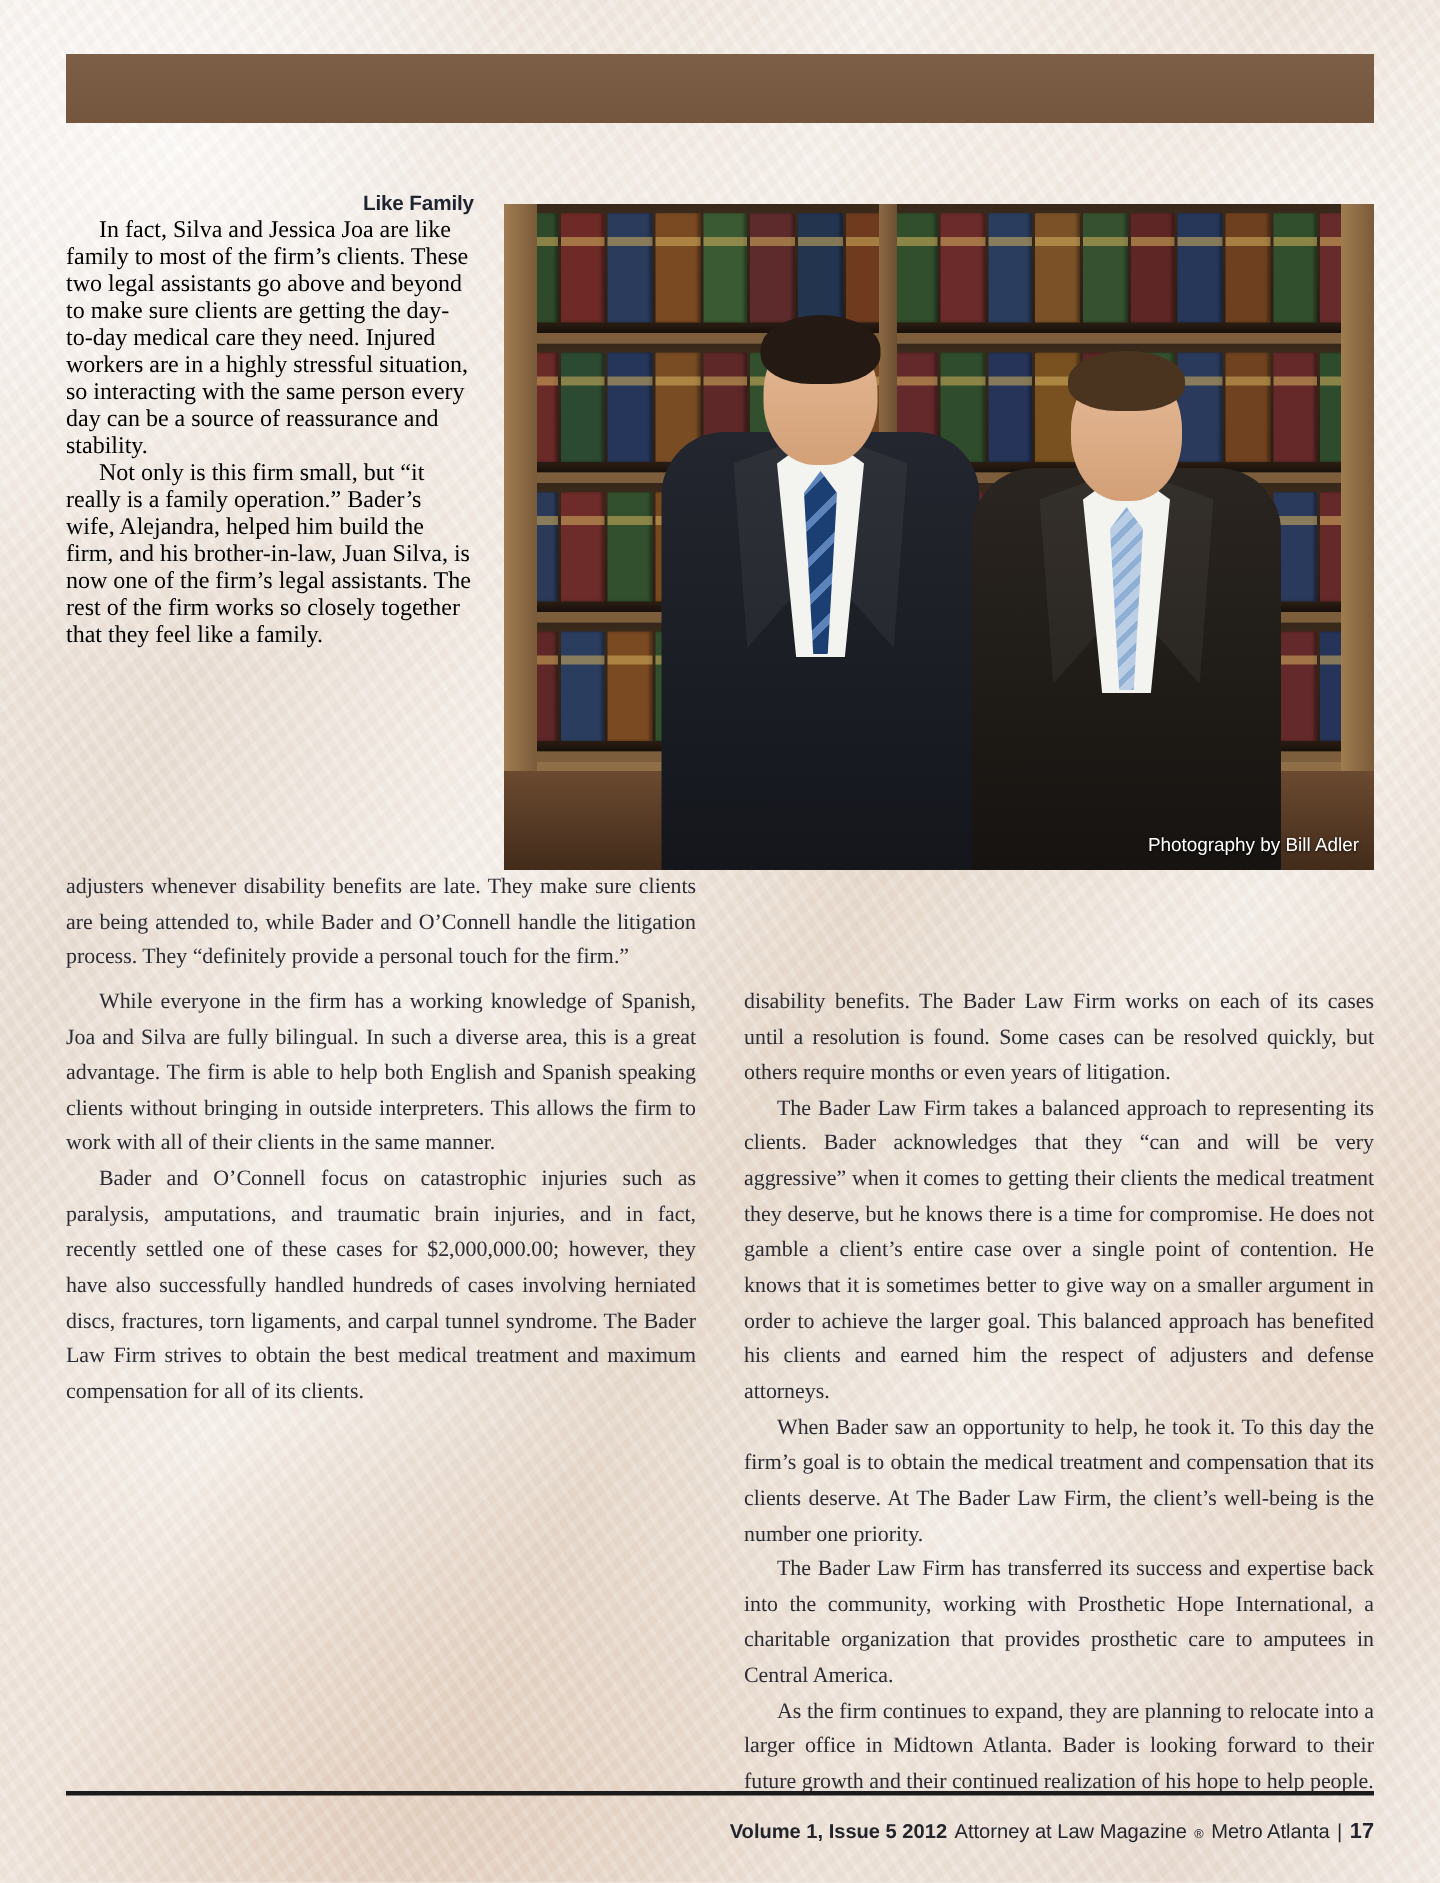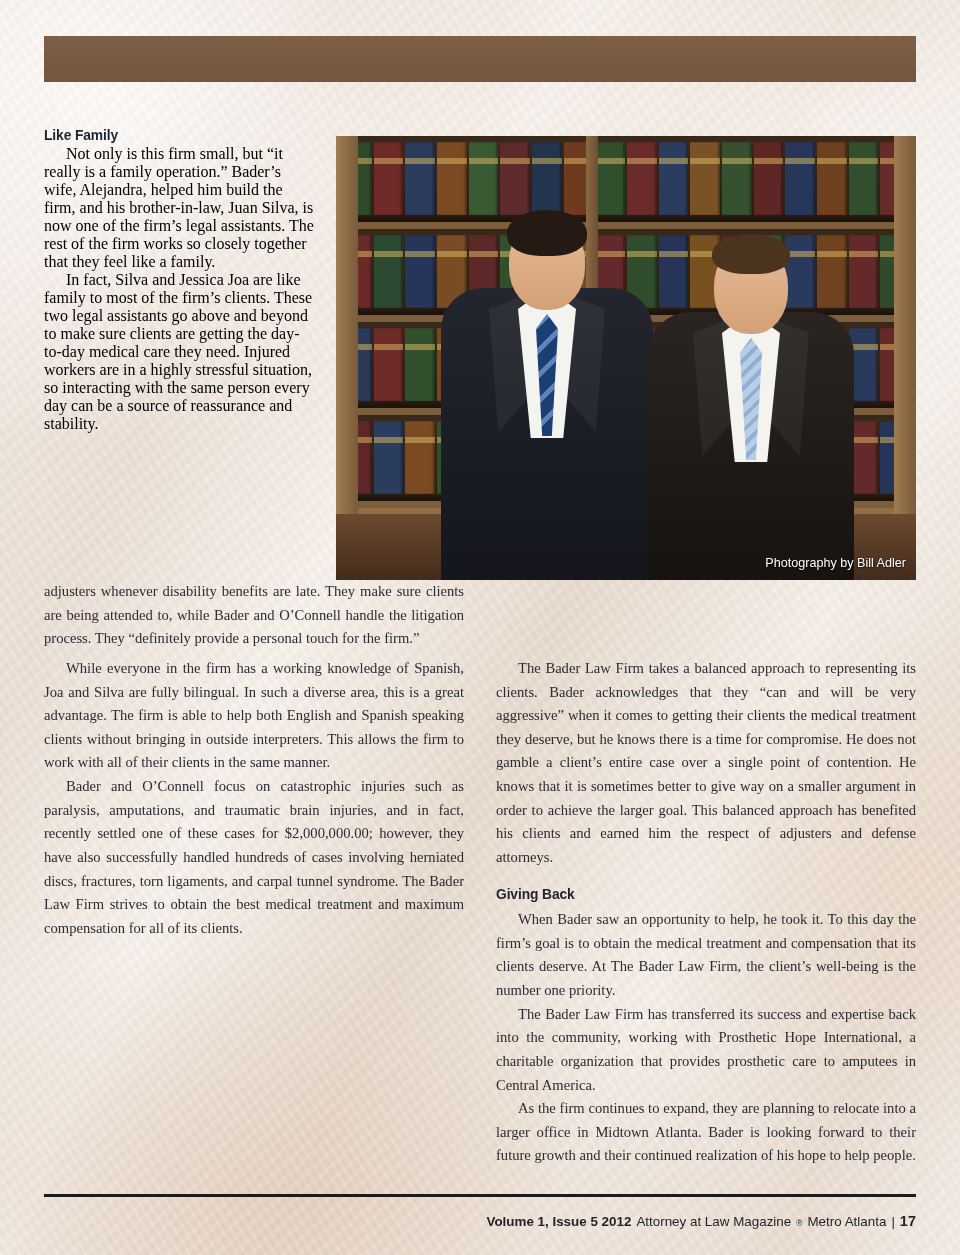--- a/index.html
+++ b/index.html
@@ -60,20 +60,21 @@
     text-align: justify;
     hyphens: auto;
   }
   h3.section-head {
     font-family: "Liberation Sans", sans-serif;
     font-size: 13.8px;
     font-weight: bold;
     color: #1f2330;
     margin: 0 0 2px 0;
     letter-spacing: -0.1px;
+    text-align: right;
   }
   p {
     margin: 0;
     text-indent: 22px;
   }
   p.no-indent {
     text-indent: 0;
   }
   
   .upper {
@@ -278,22 +279,22 @@
 <div class="sheet">
 
   <div class="top-bar"></div>
 
   <div class="columns">
 
     <div class="upper">
 
       <div class="upper-left">
         <h3 class="section-head">Like Family</h3>
+        <p>In fact, Silva and Jessica Joa are like family to most of the firm’s clients. These two legal assistants go above and beyond to make sure clients are getting the day-to-day medical care they need. Injured workers are in a highly stressful situation, so interacting with the same person every day can be a source of reassurance and stability.</p>
         <p>Not only is this firm small, but “it really is a family operation.” Bader’s wife, Alejandra, helped him build the firm, and his brother-in-law, Juan Silva, is now one of the firm’s legal assistants. The rest of the firm works so closely together that they feel like a family.</p>
-        <p>In fact, Silva and Jessica Joa are like family to most of the firm’s clients. These two legal assistants go above and beyond to make sure clients are getting the day-to-day medical care they need. Injured workers are in a highly stressful situation, so interacting with the same person every day can be a source of reassurance and stability.</p>
       </div>
 
       <div class="photo">
         <div class="shelf-wall"></div>
 
         <div class="shelf-unit">
           <div class="shelf-row" style="top:0;">
             <div class="books">
               <div class="book" style="background:#2f4a2a"></div>
               <div class="book" style="background:#6d2a26"></div>
@@ -419,22 +420,22 @@
     </div>
 
     <div class="lower">
 
       <div class="col">
         <p>While everyone in the firm has a working knowledge of Spanish, Joa and Silva are fully bilingual. In such a diverse area, this is a great advantage. The firm is able to help both English and Spanish speaking clients without bringing in outside interpreters. This allows the firm to work with all of their clients in the same manner.</p>
         <p>Bader and O’Connell focus on catastrophic injuries such as paralysis, amputations, and traumatic brain injuries, and in fact, recently settled one of these cases for $2,000,000.00; however, they have also successfully handled hundreds of cases involving herniated discs, fractures, torn ligaments, and carpal tunnel syndrome. The Bader Law Firm strives to obtain the best medical treatment and maximum compensation for all of its clients.</p>
       </div>
 
       <div class="col">
+        <p class="no-indent">disability benefits. The Bader Law Firm works on each of its cases until a resolution is found. Some cases can be resolved quickly, but others require months or even years of litigation.</p>
         <p>The Bader Law Firm takes a balanced approach to representing its clients. Bader acknowledges that they “can and will be very aggressive” when it comes to getting their clients the medical treatment they deserve, but he knows there is a time for compromise. He does not gamble a client’s entire case over a single point of contention. He knows that it is sometimes better to give way on a smaller argument in order to achieve the larger goal. This balanced approach has benefited his clients and earned him the respect of adjusters and defense attorneys.</p>
-        <h3 class="section-head" style="margin-top:14px;">Giving Back</h3>
         <p>When Bader saw an opportunity to help, he took it. To this day the firm’s goal is to obtain the medical treatment and compensation that its clients deserve. At The Bader Law Firm, the client’s well-being is the number one priority.</p>
         <p>The Bader Law Firm has transferred its success and expertise back into the community, working with Prosthetic Hope International, a charitable organization that provides prosthetic care to amputees in Central America.</p>
         <p>As the firm continues to expand, they are planning to relocate into a larger office in Midtown Atlanta. Bader is looking forward to their future growth and their continued realization of his hope to help people.</p>
       </div>
     </div>
   </div>
 
   <div class="bottom-rule"></div>
 
   <div class="footer">

